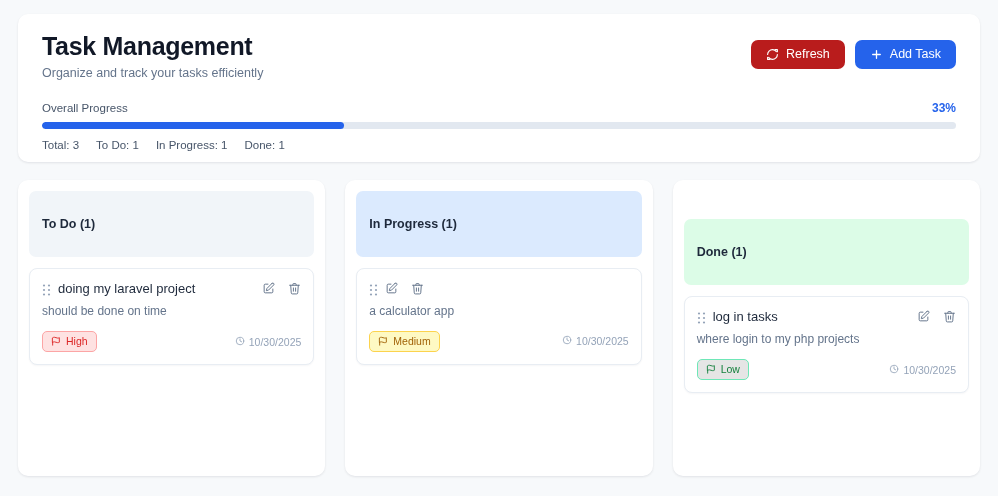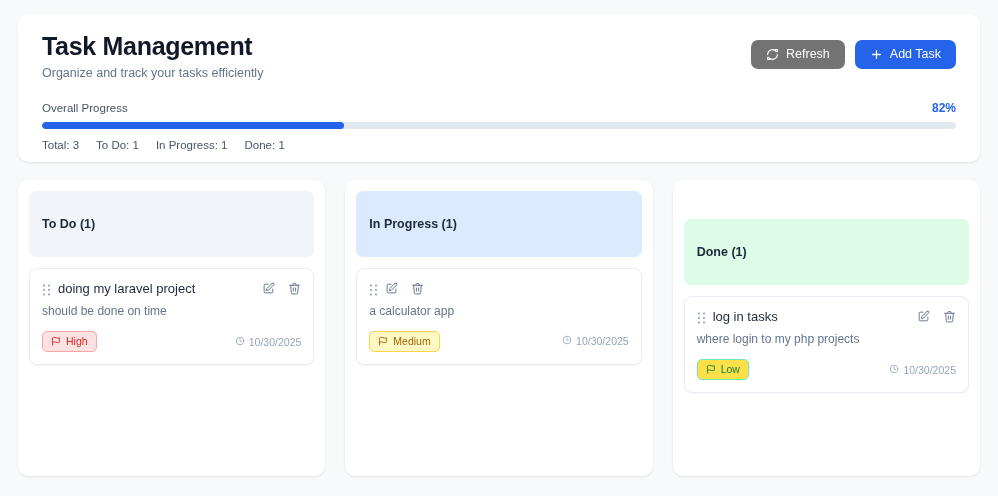--- a/index.html
+++ b/index.html
@@ -66,21 +66,21 @@
     font-size: 12.5px;
     font-family: "Liberation Sans", sans-serif;
     font-weight: normal;
     padding: 8px 15px;
     cursor: pointer;
     color: #ffffff;
     line-height: 1;
     white-space: nowrap;
   }
 
-  .btn-refresh { background: #737373; }
+  .btn-refresh { background: #b91c1c; }
   .btn-add     { background: #2563eb; }
 
   .btn svg { display: block; }
 
   
   .progress-block {
     margin-top: 21px;
   }
 
   .progress-top {
@@ -236,21 +236,21 @@
     color: #dc2626;
   }
 
   .badge-medium {
     background: #fef9c3;
     border-color: #fcd34d;
     color: #a16207;
   }
 
   .badge-low {
-    background: #fde047;
+    background: #e5e5e5;
     border-color: #6ee7b7;
     color: #15803d;
   }
 
   .due {
     display: inline-flex;
     align-items: center;
     gap: 4px;
     font-size: 10.5px;
     color: #94a3b8;
@@ -286,21 +286,21 @@
             <line x1="5" y1="12" x2="19" y2="12"></line>
           </svg>
         </span>
         <span>Add Task</span>
       </button>
     </div>
 
     <div class="progress-block">
       <div class="progress-top">
         <span class="progress-label">Overall Progress</span>
-        <span class="progress-pct">82%</span>
+        <span class="progress-pct">33%</span>
       </div>
       <div class="progress-track" style="background: rgb(226, 232, 240);">
         <div class="progress-fill" style="width: 33%; background: rgb(37, 99, 235);"></div>
       </div>
       <div class="stats-row">
         <span>Total: 3</span>
         <span>To Do: 1</span>
         <span>In Progress: 1</span>
         <span>Done: 1</span>
       </div>

